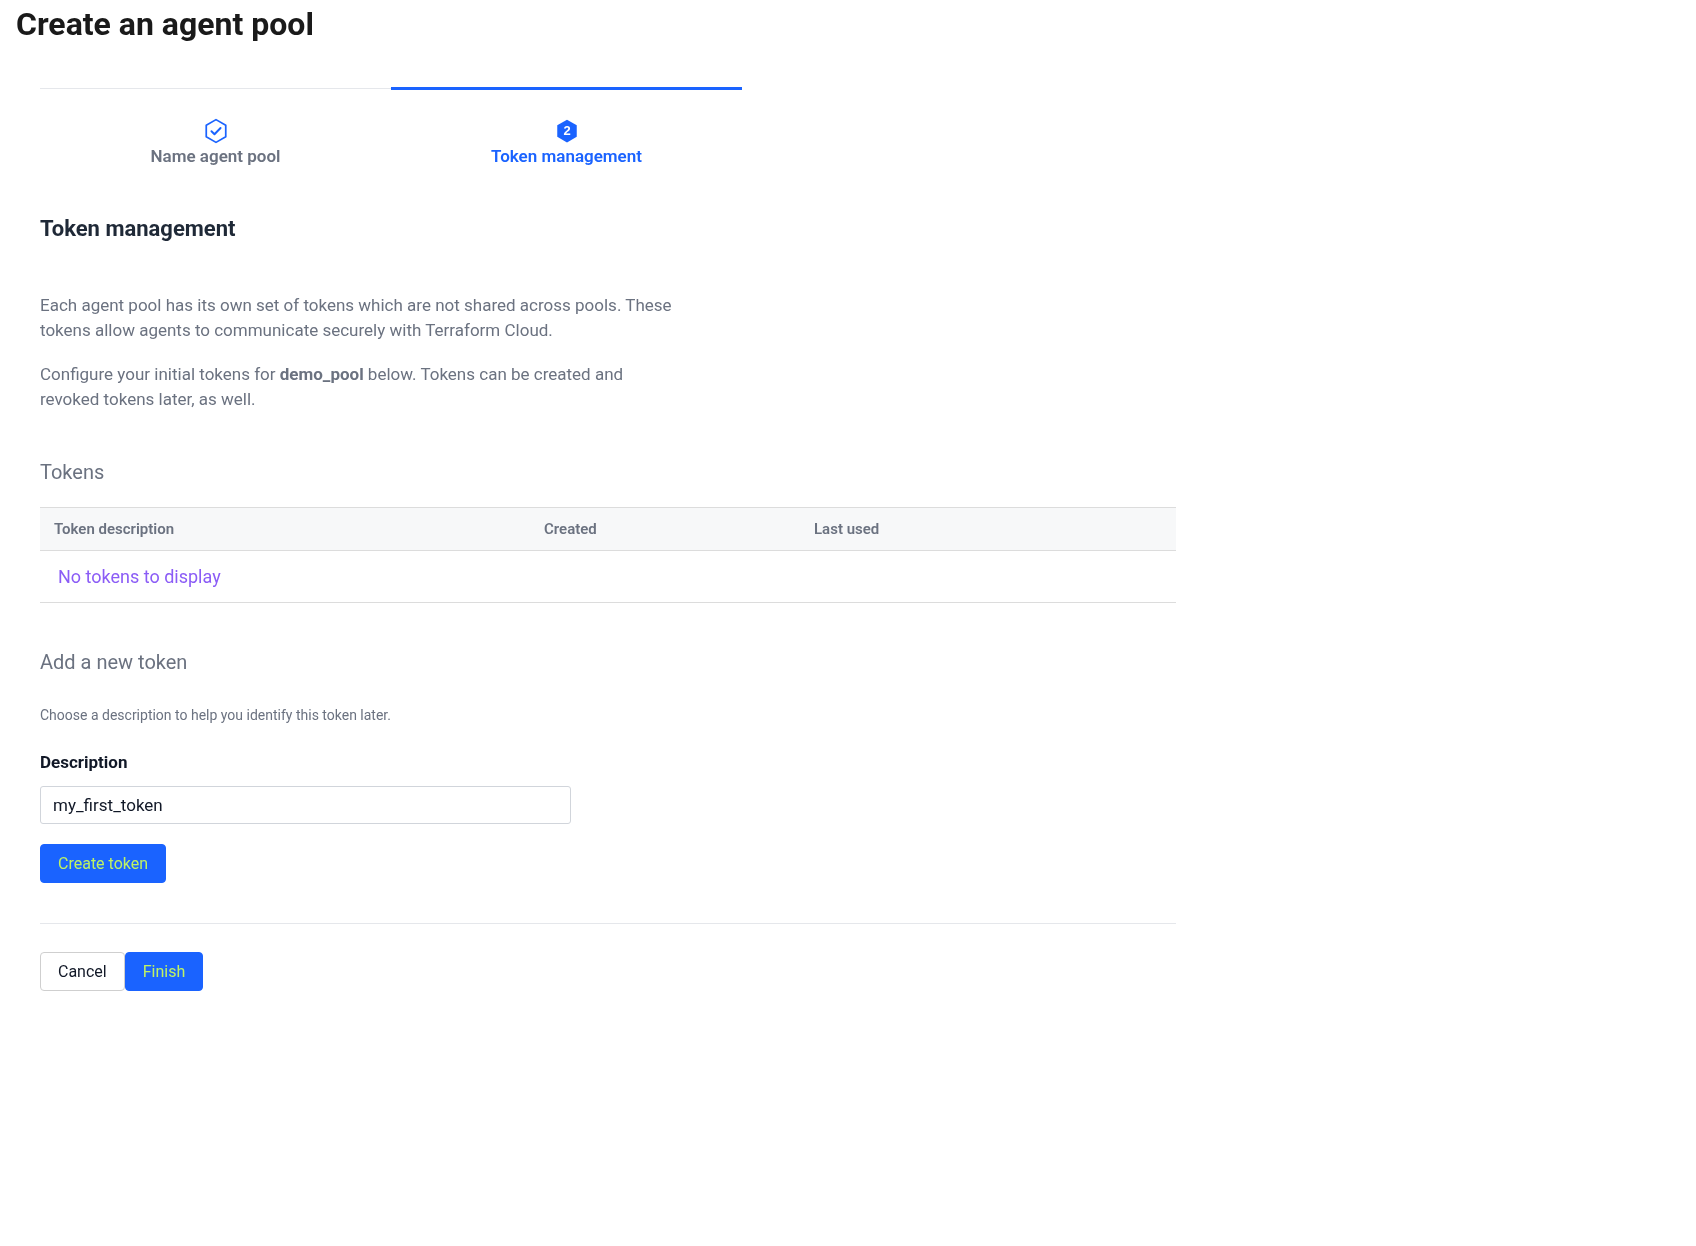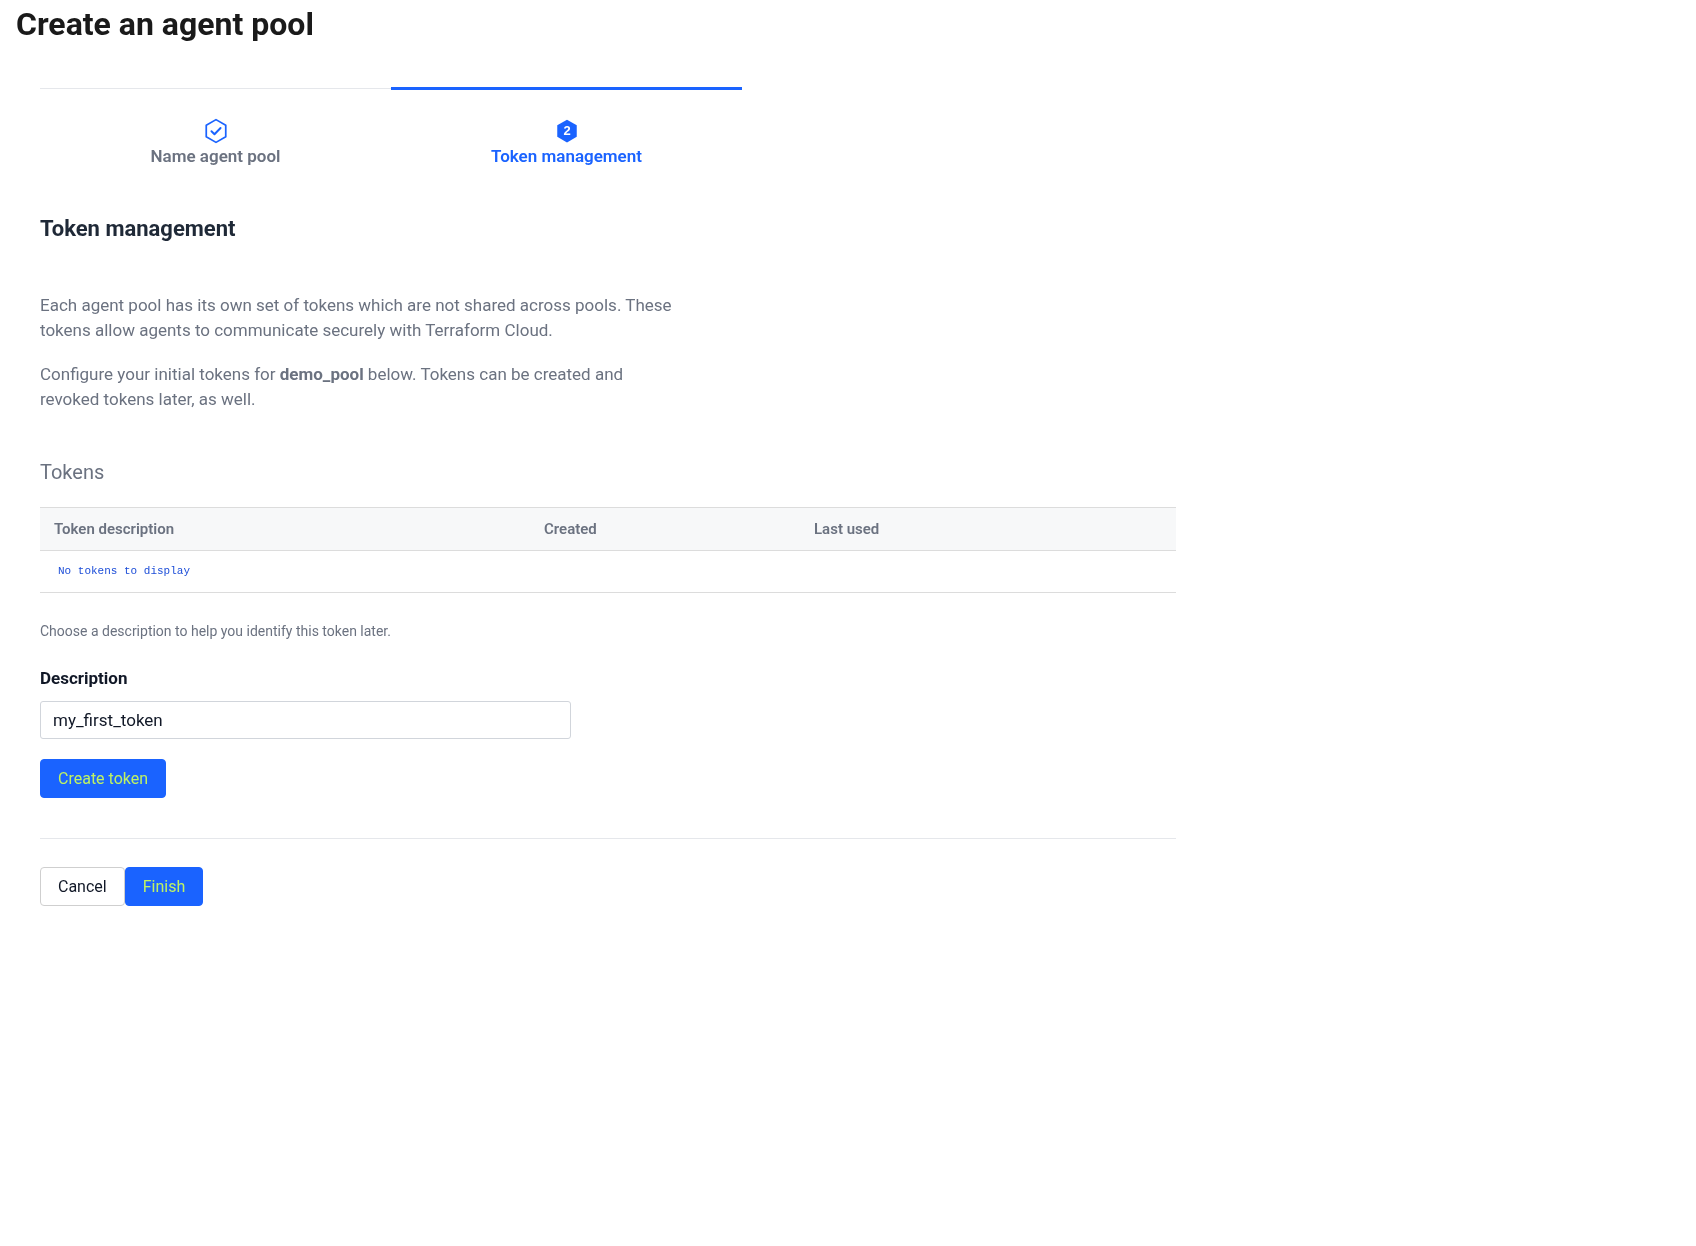--- a/index.html
+++ b/index.html
@@ -102,24 +102,23 @@
     .th {
       font-size: 15px;
       font-weight: 600;
       color: #6b7280;
     }
     .th-desc { flex: 0 0 490px; }
     .th-created { flex: 0 0 270px; }
     .th-lastused { flex: 1; }
     .tokens-empty {
       padding: 12px 18px;
-      font-size: 11px;
-      color: #1d4ed8;
+      font-size: 18px;
+      color: #8b5cf6;
       border-bottom: 1px solid #dcdcdc;
-      font-family: Liberation Mono, monospace;
     }
     .help-text {
       color: #6b7280;
       font-size: 14px;
       margin-top: 28px;
       margin-bottom: 24px;
     }
     .field-label {
       font-weight: 700;
       font-size: 17px;
@@ -209,20 +208,21 @@
 
     <div class="tokens-table">
       <div class="tokens-header">
         <div class="th th-desc">Token description</div>
         <div class="th th-created">Created</div>
         <div class="th th-lastused">Last used</div>
       </div>
       <div class="tokens-empty">No tokens to display</div>
     </div>
 
+    <h3 class="sub-heading">Add a new token</h3>
 
     <p class="help-text">Choose a description to help you identify this token later.</p>
 
     <label class="field-label">Description</label>
     <input type="text" class="text-input" value="my_first_token" style="">
 
     <div>
       <button class="btn btn-primary create-token-btn">Create token</button>
     </div>
 

